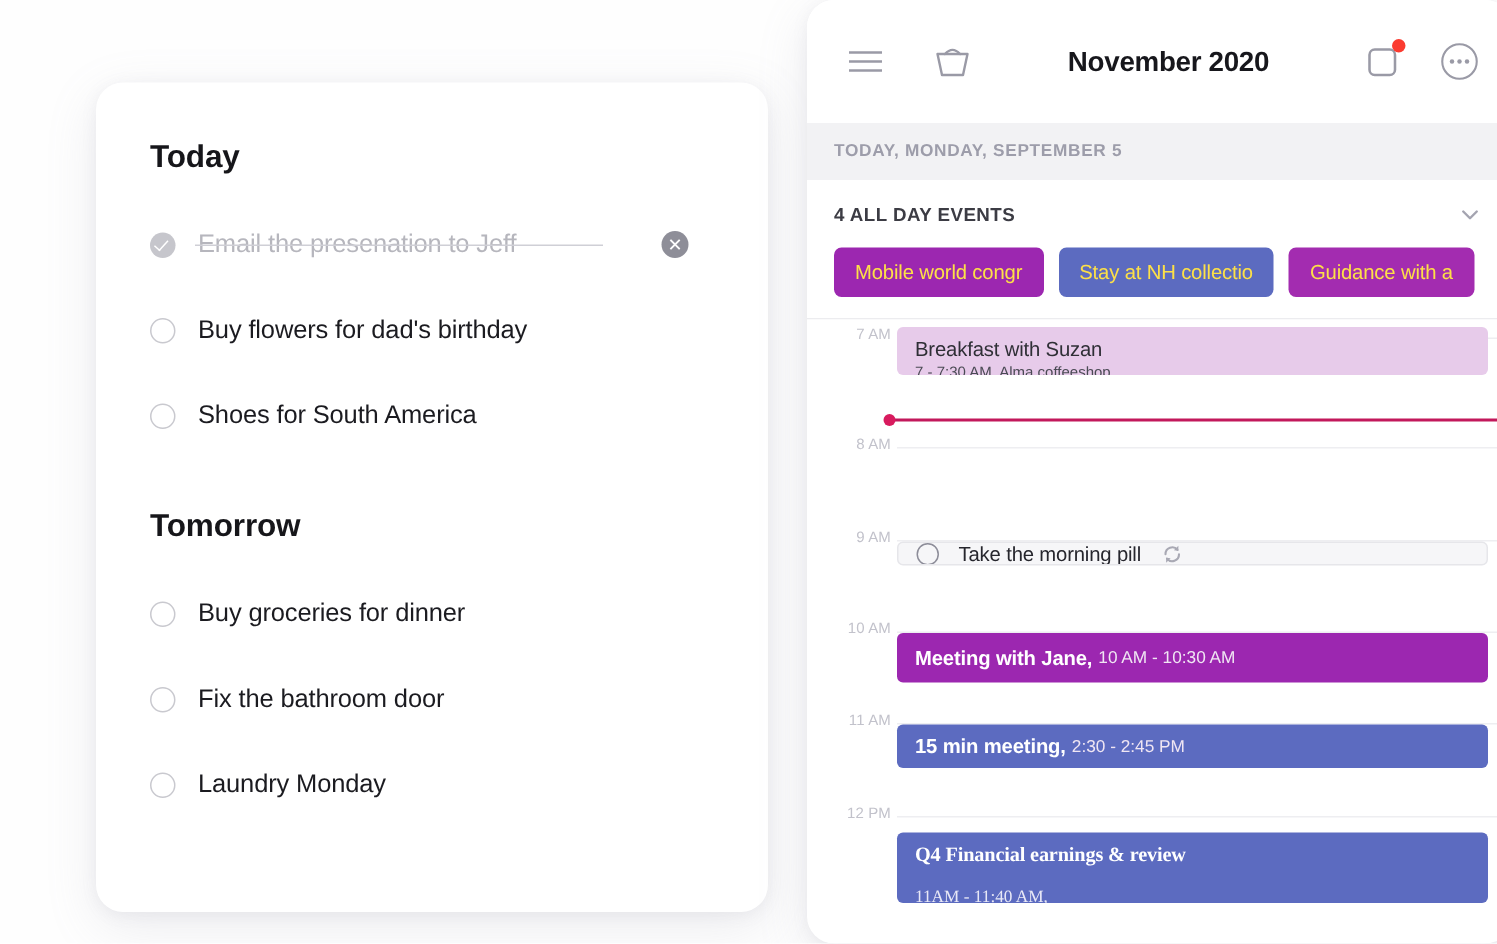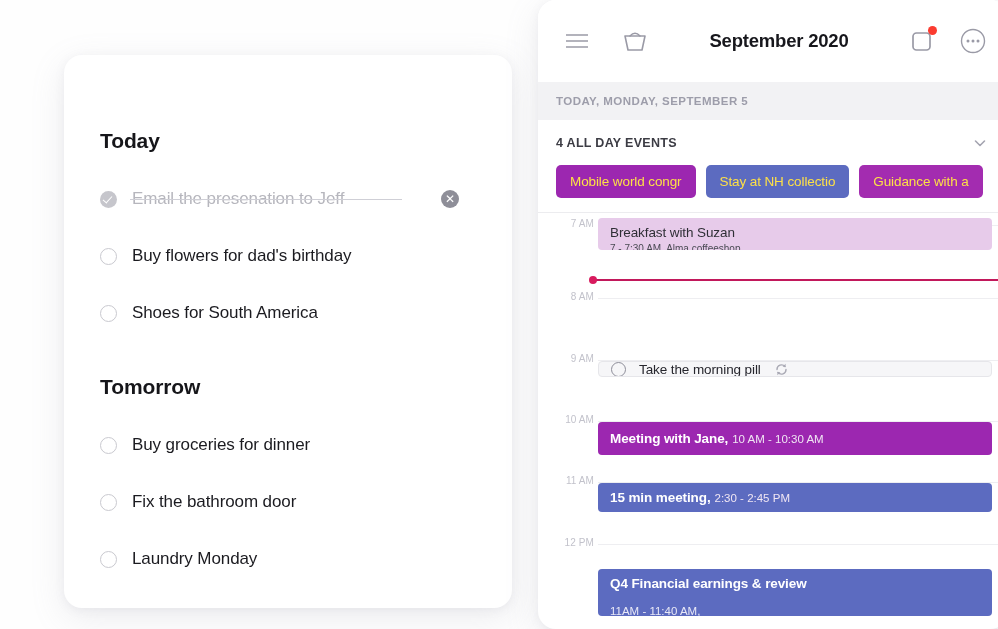--- a/index.html
+++ b/index.html
@@ -32,21 +32,20 @@
     box-shadow: 0 10px 34px rgba(140,140,160,0.16), 0 2px 10px rgba(140,140,160,0.10);
     padding: 38px 36px 0 36px;
   }
 
   .todo-section-title {
     font-size: 21px;
     font-weight: bold;
     color: #16161a;
     letter-spacing: -0.1px;
     margin-bottom: 30px;
-    margin-top: 36px;
   }
   .todo-section-title.second { margin-top: 46px; }
 
   .todo-row {
     display: flex;
     align-items: center;
     height: 32px;
     margin-bottom: 25px;
     position: relative;
   }
@@ -315,24 +314,25 @@
     height: 29px;
     background: #5c6bc0;
     display: flex;
     align-items: center;
     padding: 0 12px;
   }
   #ev-jane .ev-title, #ev-15min .ev-title { font-size: 13.5px; color: #ffffff; }
   #ev-jane .ev-sub,  #ev-15min .ev-sub   { font-size: 11.5px; color: #f0e6f3; margin-left: 4px; }
 
   #ev-q4 {
-    top: 356px;
+    top: 342px;
     height: 47px;
     background: #5c6bc0;
     padding: 7px 12px 0 12px;
+    font-family: Liberation Serif, serif;
   }
   #ev-q4 .ev-title { font-size: 13.5px; color: #ffffff; }
   #ev-q4 .ev-sub   { font-size: 11.5px; color: #e8e8f6; margin-top: 14px; }
 </style>
 </head>
 <body>
 
 <div id="stage">
 
   <div id="todo-card">
@@ -387,21 +387,21 @@
         </svg>
       </span>
 
       <span class="hdr-icon" id="basket-icon">
         <svg viewBox="0 0 26 24" width="26" height="24">
           <path d="M3 7 H23 L20 21 H6 Z" fill="none" stroke="currentColor" stroke-width="1.6" stroke-linejoin="round"></path>
           <path d="M8 7 Q13 1.5 18 7" fill="none" stroke="currentColor" stroke-width="1.6" stroke-linecap="round"></path>
         </svg>
       </span>
 
-      <div id="cal-title">September 2020</div>
+      <div id="cal-title">November 2020</div>
 
       <span class="hdr-icon" id="notify-wrap">
         <svg viewBox="0 0 24 24" width="24" height="24">
           <rect x="3" y="4" width="17" height="17" rx="3.5" fill="none" stroke="currentColor" stroke-width="1.7"></rect>
         </svg>
         <span id="notify-dot"></span>
       </span>
 
       <span class="hdr-icon" id="more-icon">
         <svg viewBox="0 0 26 26" width="26" height="26">

